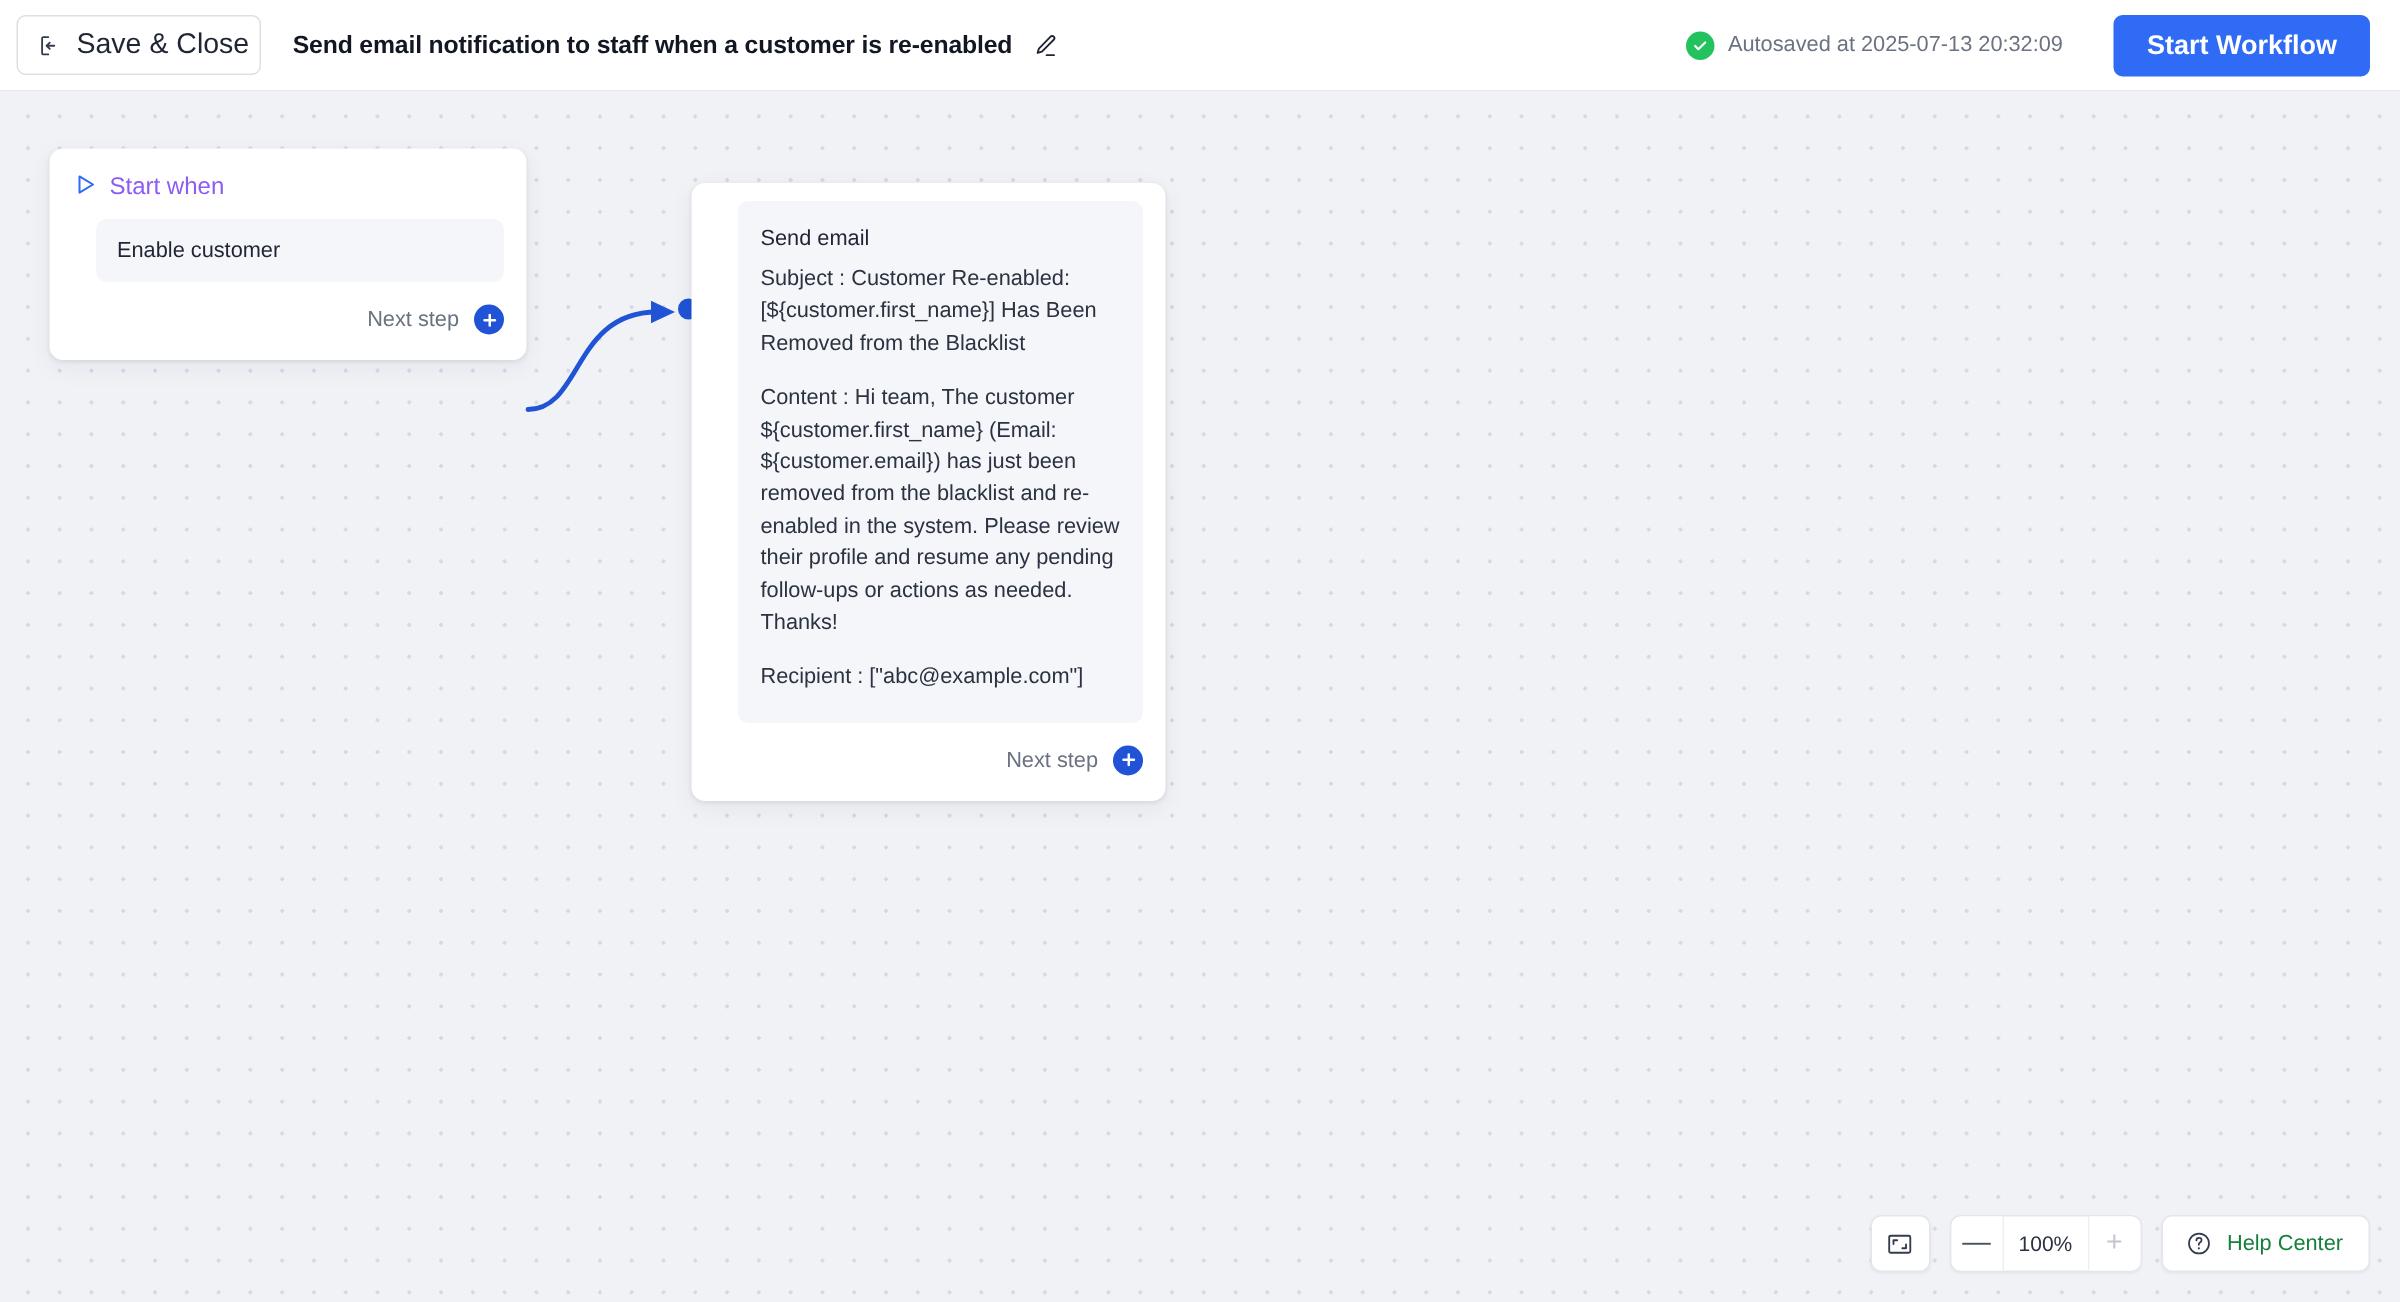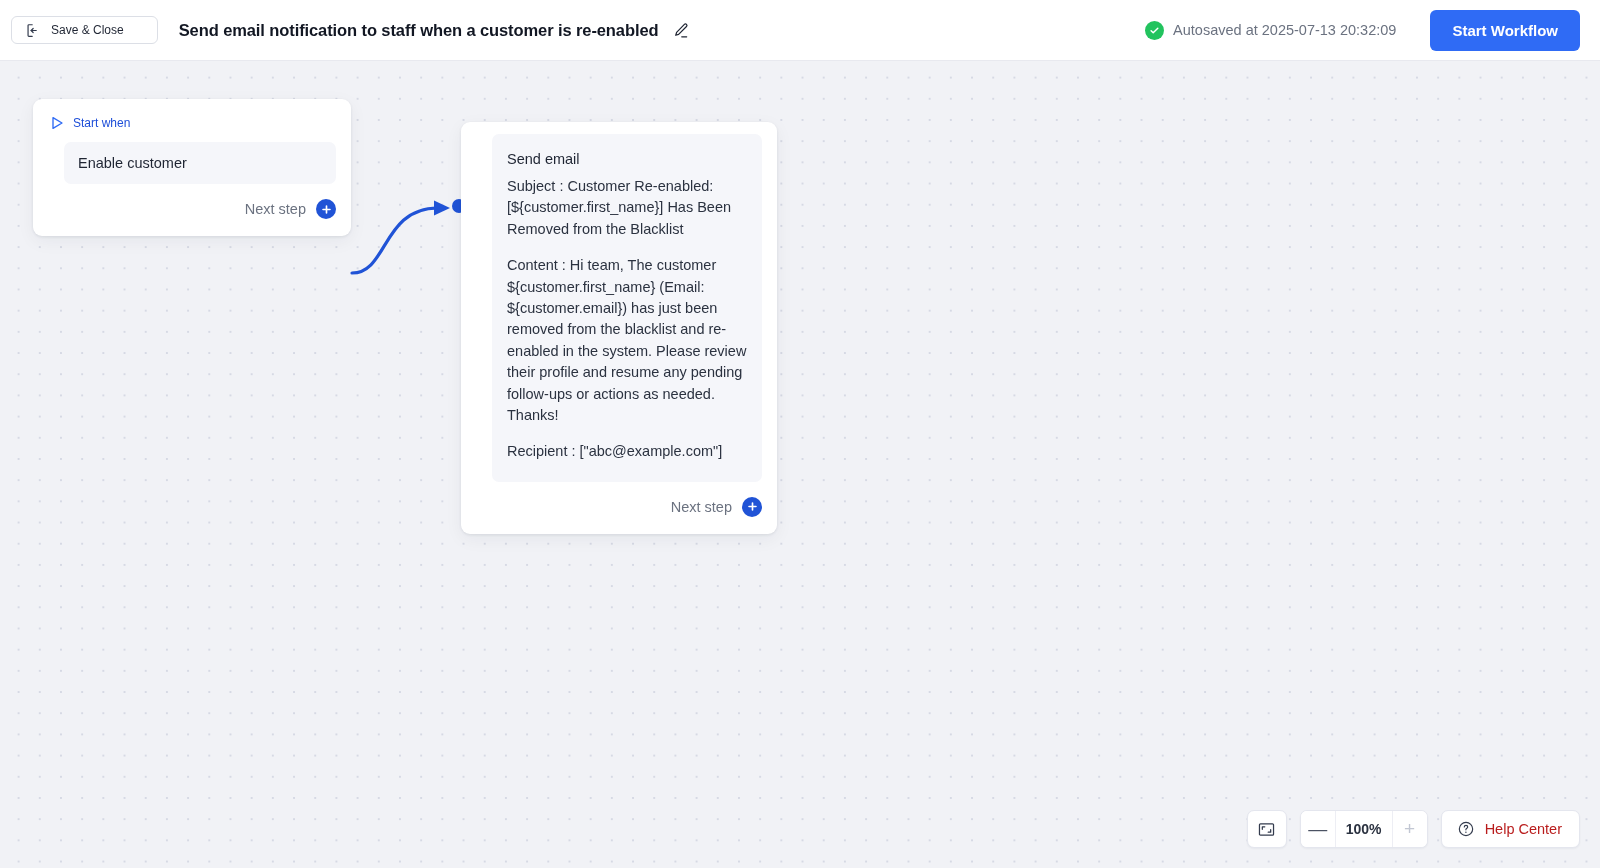--- a/index.html
+++ b/index.html
@@ -15,28 +15,28 @@
   .header {
     position: absolute; top: 0; left: 0;
     width: 1600px; height: 61px;
     background: #ffffff;
     border-bottom: 1px solid #e8e9ef;
     display: flex; align-items: center;
     z-index: 30;
   }
   .save-close-btn {
     margin-left: 11px;
-    height: 28px;
-    padding: 0 33px 0 13px;
+    height: 40px;
+    padding: 0 7px 0 13px;
     display: flex; align-items: center; gap: 9px;
     background: #ffffff;
     border: 1px solid #dcdfe6;
     border-radius: 6px;
     cursor: pointer;
-    font-size: 12px;
+    font-size: 19px;
     color: #1f2533;
     white-space: nowrap;
   }
   .wf-title {
     margin-left: 21px;
     font-size: 16.5px;
     font-weight: bold;
     color: #121723;
     white-space: nowrap;
     letter-spacing: -0.1px;
@@ -65,21 +65,21 @@
     background: #22c35e;
     display: flex; align-items: center; justify-content: center;
     flex: none;
   }
   .start-wf-btn {
     height: 41px;
     padding: 0 22px;
     background: #2f6bf5;
     color: #ffffff;
     border: none; border-radius: 6px;
-    font-size: 15px; font-weight: bold;
+    font-size: 18px; font-weight: bold;
     font-family: "Liberation Sans", sans-serif;
     cursor: pointer;
     white-space: nowrap;
   }
 
   
   .canvas {
     position: absolute;
     top: 61px; left: 0;
     width: 1600px; height: 807px;
@@ -91,24 +91,24 @@
   }
 
   
   .node {
     position: absolute;
     background: #ffffff;
     border-radius: 9px;
     box-shadow: 0 1px 3px rgba(25,32,56,0.09), 0 5px 18px rgba(25,32,56,0.055);
   }
   .node-head {
-    display: flex; align-items: flex-end; gap: 9px;
+    display: flex; align-items: flex-start; gap: 9px;
     padding: 17px 18px 0 18px;
-    font-size: 12px;
-    color: #1d4ed8;
+    font-size: 16px;
+    color: #8b5cf6;
   }
   .node-body { padding: 12px 15px 0 31px; }
   .chip {
     background: #f5f6fa;
     border-radius: 7px;
     padding: 13px 14px;
     font-size: 14.5px;
     color: #1f2533;
     cursor: pointer;
   }
@@ -185,26 +185,25 @@
     font-family: "Liberation Sans", sans-serif;
   }
   .zoom-btn.disabled { color: #c2c7d3; cursor: default; }
   .zoom-level {
     min-width: 58px; height: 38px;
     display: flex; align-items: center; justify-content: center;
     font-size: 14px; color: #2b3240;
     border-left: 1px solid #edeef4;
     border-right: 1px solid #edeef4;
     cursor: pointer;
-    font-weight: bold;
   }
   .help-btn {
     padding: 0 17px 0 15px;
     gap: 10px;
-    font-size: 14.5px; color: #b91c1c;
+    font-size: 14.5px; color: #15803d;
     cursor: pointer;
     white-space: nowrap;
     text-align: center;
   }
 </style>
 </head>
 <body>
 
 <div id="app">
 

